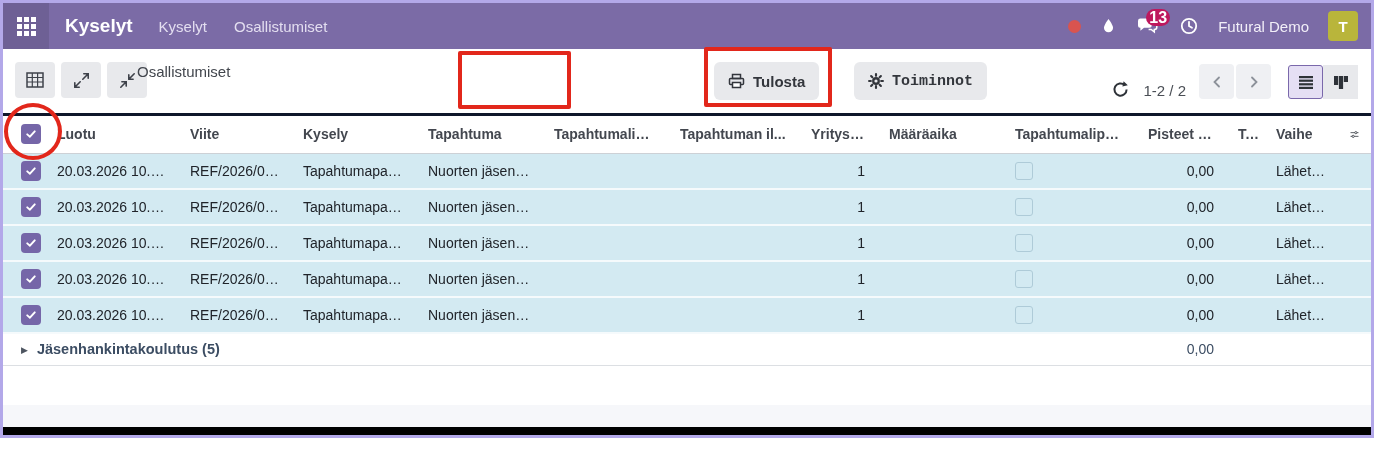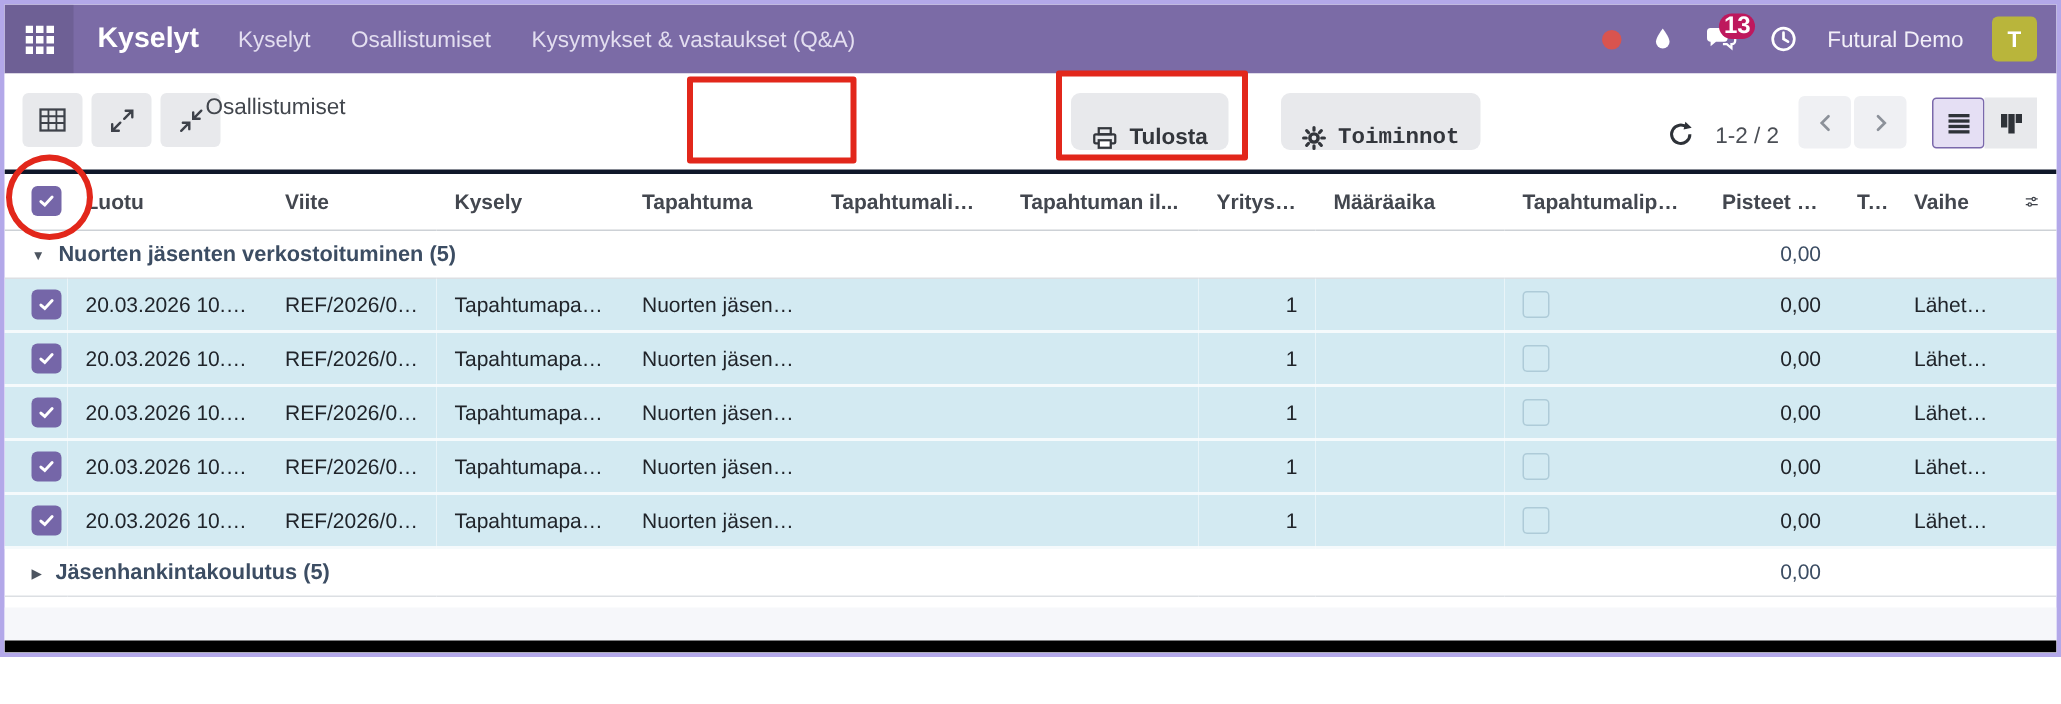--- a/index.html
+++ b/index.html
@@ -43,21 +43,21 @@
   .sel-count { font-size:15px; color:#1d2b36; padding:0 13px; white-space:nowrap; }
   .sel-count b { font-weight:700; }
   .btn-teal { height:38px; background:#1999ae; color:#fff; border:none; border-radius:6px;
               font-size:15px; display:inline-flex; align-items:center; gap:8px; padding:0 13px;
               cursor:pointer; white-space:nowrap; font-family:inherit; }
   .sel-close { font-size:20px; font-weight:600; color:#514685; padding:0 10px; background:none;
                border:none; cursor:pointer; line-height:1; }
 
   .btn-gray { position:absolute; top:13px; height:38px; background:#e8e9ec; color:#33363c;
               border:none; border-radius:6px; font-size:15px; font-weight:600;
-              display:inline-flex; align-items:flex-end; gap:8px; padding:0 14px;
+              display:inline-flex; align-items:center; gap:8px; padding:0 14px;
               cursor:pointer; white-space:nowrap; font-family:inherit; }
   .btn-print { left:711px; }
   .btn-actions { left:851px;font-family:Liberation Mono, monospace; }
 
   .cp-right { position:absolute; right:13px; top:15px; display:flex; align-items:flex-end; gap:13px; }
   .refresh-btn { background:none; border:none; cursor:pointer; color:#2e3238; display:flex; }
   .pager-range { font-size:15px; color:#4a4e55; white-space:nowrap; }
   .pager-nav { display:flex; gap:2px; }
   .pg-btn { width:35px; height:35px; background:#eff0f3; border:none; border-radius:4px;
             color:#8c9199; display:flex; align-items:center; justify-content:center; cursor:pointer; }
@@ -117,21 +117,20 @@
               <rect x="7" y="14" width="5" height="5"></rect>
               <rect x="14" y="14" width="5" height="5"></rect>
           </g>
         </svg>
       </span>
     </button>
     <div class="brand">Kyselyt</div>
     <nav class="nav-menu">
       <a class="nav-item">Kyselyt</a>
       <a class="nav-item">Osallistumiset</a>
-      <a class="nav-item">Kysymykset &amp; vastaukset (Q&amp;A)</a>
     </nav>
     <div class="nav-right">
       <span class="rec-dot"></span>
       <button class="sys-btn">
         <span>
           <svg width="17" height="18" viewBox="0 0 18 18">
               <path d="M9 1.5 C9 1.5 4.2 7.6 4.2 10.9 a4.8 4.8 0 0 0 9.6 0 C13.8 7.6 9 1.5 9 1.5 Z" fill="#ffffff"></path>
             </svg>
         </span>
       </button>
@@ -315,25 +314,20 @@
                     <circle cx="11" cy="4" r="2.1"></circle>
                   <line x1="1" y1="11" x2="16" y2="11"></line>
                     <circle cx="6" cy="11" r="2.1"></circle>
                 </g>
               </svg>
             </div>
           </th>
         </tr>
       </thead>
       <tbody>
-        <tr class="group-row">
-          <td colspan="10" class="cell-cb"><span class="group-caret">▼</span><span class="group-label">Nuorten jäsenten verkostoituminen (5)</span></td>
-          <td class="num group-score">0,00</td>
-          <td colspan="3"></td>
-        </tr>
 
         <tr class="data-row">
           <td class="cell-cb">
               <div class="checkbox">
                 <svg width="12" height="12" viewBox="0 0 16 16">
                   <path d="M3 8.5 L6.5 11.5 L13 4.5" stroke="#fff" stroke-width="2.6" fill="none" stroke-linecap="round"></path>
                 </svg>
               </div>
             </td>
           <td>20.03.2026 10.23....</td>

